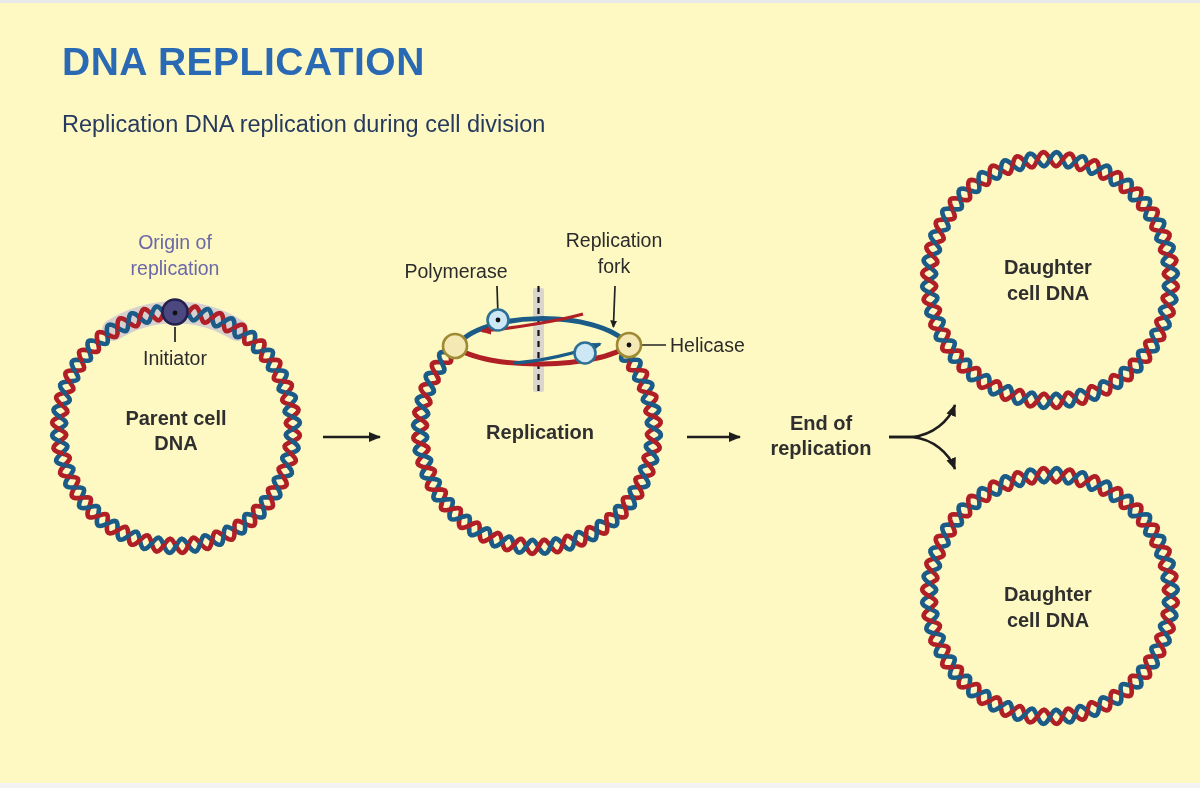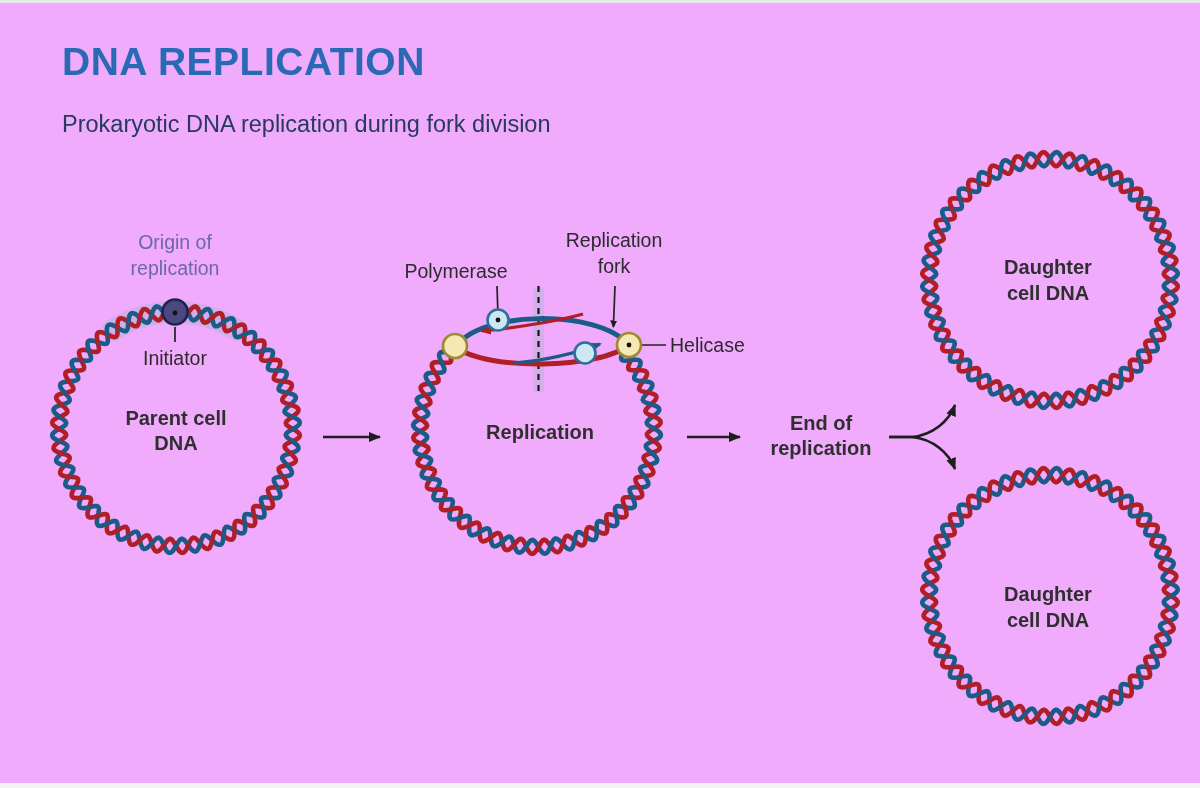--- a/index.html
+++ b/index.html
@@ -1,17 +1,17 @@
 <!DOCTYPE html>
 <html><head>
 <meta charset="utf-8">
 <style>
   html,body{margin:0;padding:0;background:#ffffff;}
   .canvas{
-    position:relative;width:1200px;height:788px;background:#f0abfc;
+    position:relative;width:1200px;height:788px;background:#fef9c3;
     font-family:"Liberation Sans", sans-serif;overflow:hidden;
   }
   .edge-top{position:absolute;left:0;top:0;width:1200px;height:3px;background:#e8e9eb;}
   .edge-bottom{position:absolute;left:0;bottom:0;width:1200px;height:5px;background:#f3f3f4;}
   .header{position:absolute;left:62px;top:42px;}
   .page-title{
     margin:0;font-size:39px;font-weight:800;letter-spacing:.5px;
     color:#2a69b4;line-height:1.05;
   }
   .page-subtitle{
@@ -24,21 +24,21 @@
   .lbl-purple{font-size:19.5px;fill:#6b68a8;}
 </style>
 </head>
 <body>
 
 <div class="canvas">
   <div class="edge-top"></div>
 
   <div class="header">
     <h1 class="page-title" style="color: rgb(42, 105, 180);">DNA REPLICATION</h1>
-    <p class="page-subtitle" style="color: rgb(38, 58, 94);">Prokaryotic DNA replication during fork division</p>
+    <p class="page-subtitle" style="color: rgb(38, 58, 94);">Replication DNA replication during cell division</p>
   </div>
 
   <svg id="diagram" width="1200" height="788" viewBox="0 0 1200 788">
     <defs>
       <marker id="mArrow" markerUnits="userSpaceOnUse" markerWidth="16" markerHeight="14" refX="11" refY="5" orient="auto">
         <path d="M0,0 L12,5 L0,10 Z" class="mk-black" fill="#1d1d1d"></path>
       </marker>
       <marker id="mArrowSm" markerUnits="userSpaceOnUse" markerWidth="12" markerHeight="10" refX="6.5" refY="3.5" orient="auto">
         <path d="M0,0 L7.5,3.5 L0,7 Z" class="mk-black" fill="#1d1d1d"></path>
       </marker>

